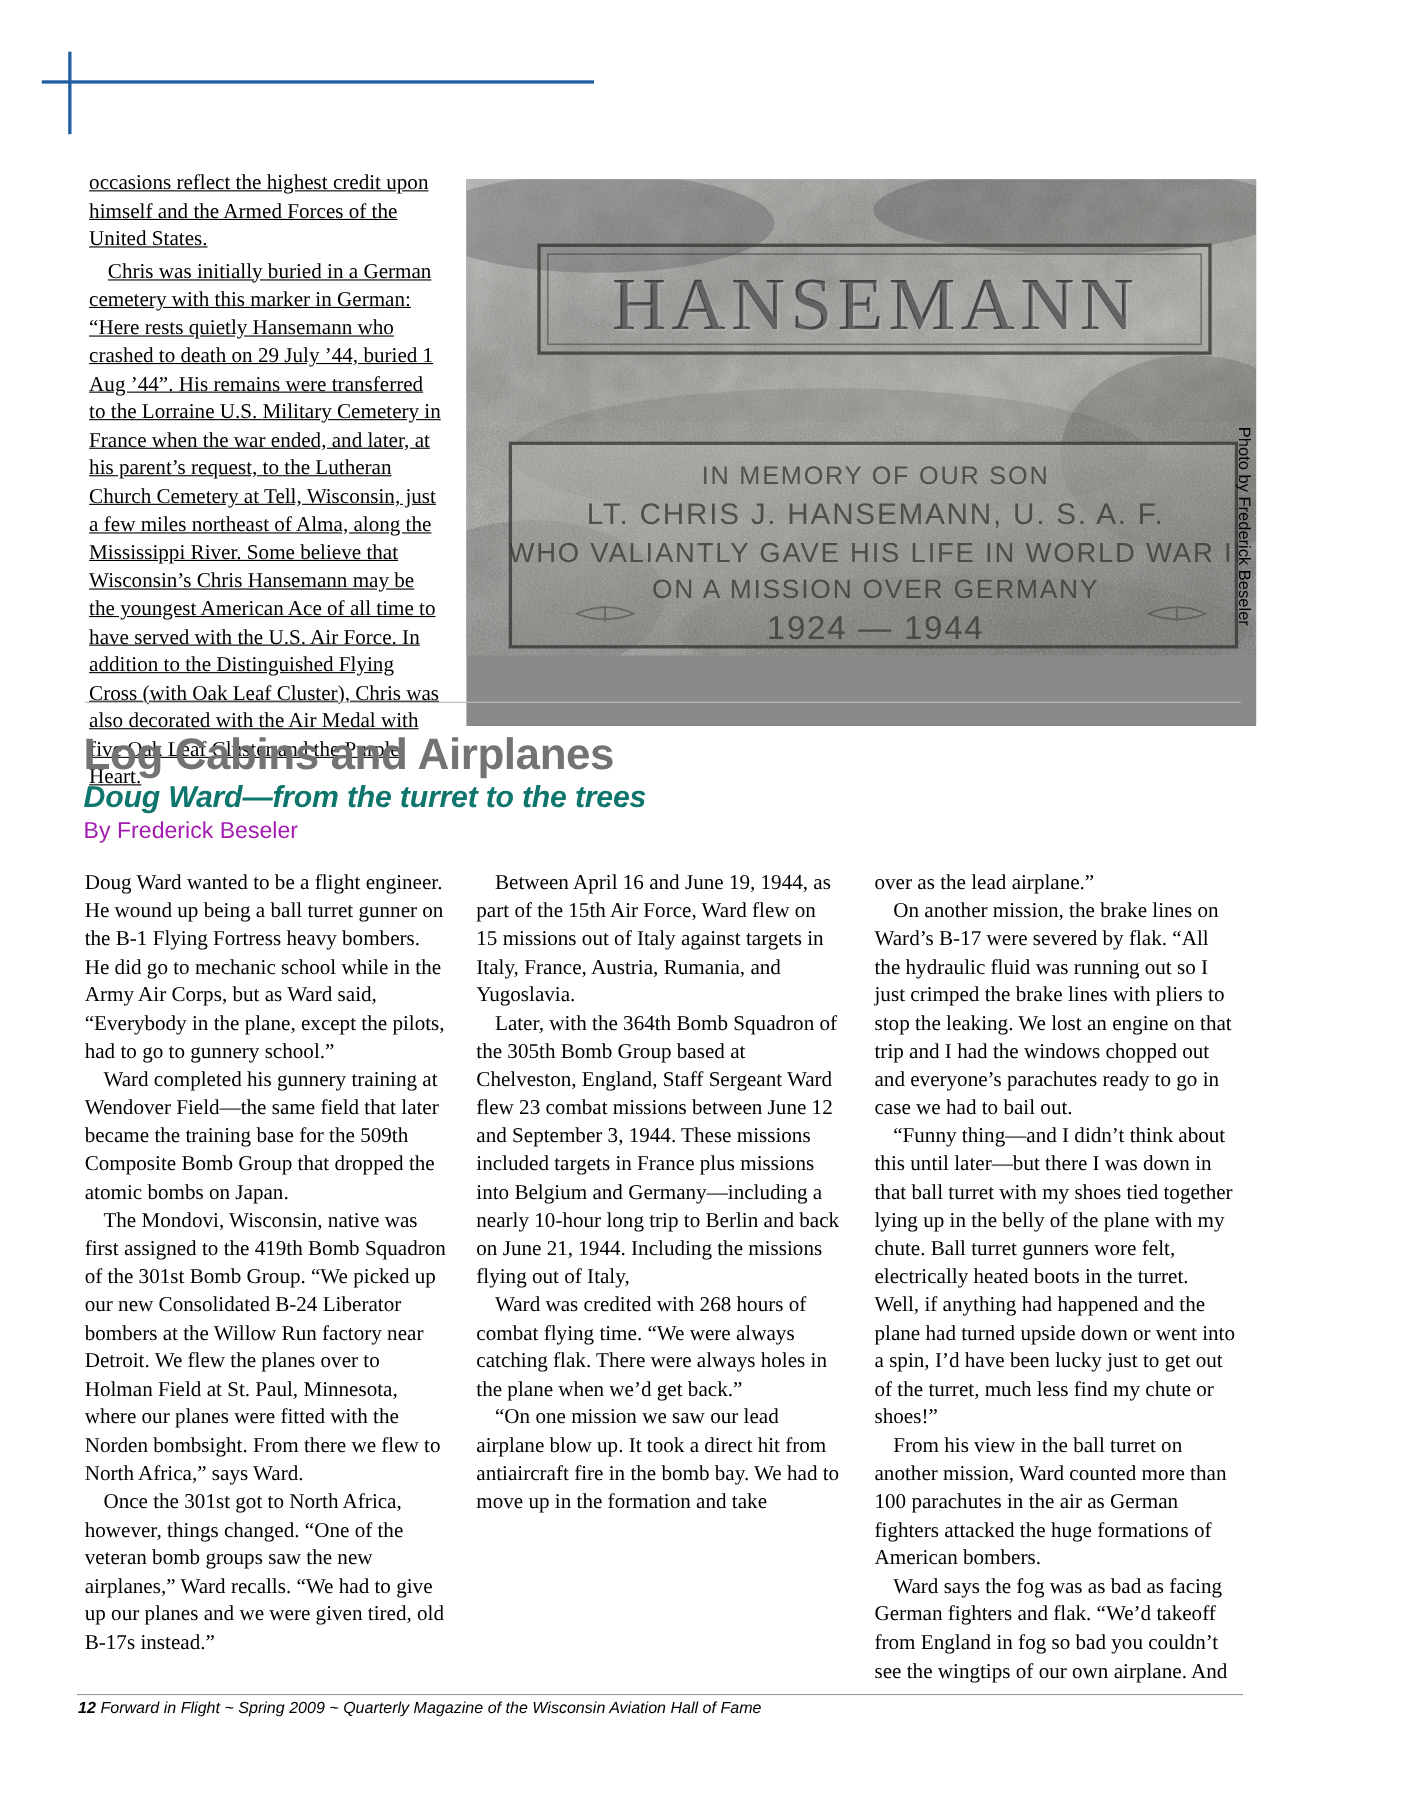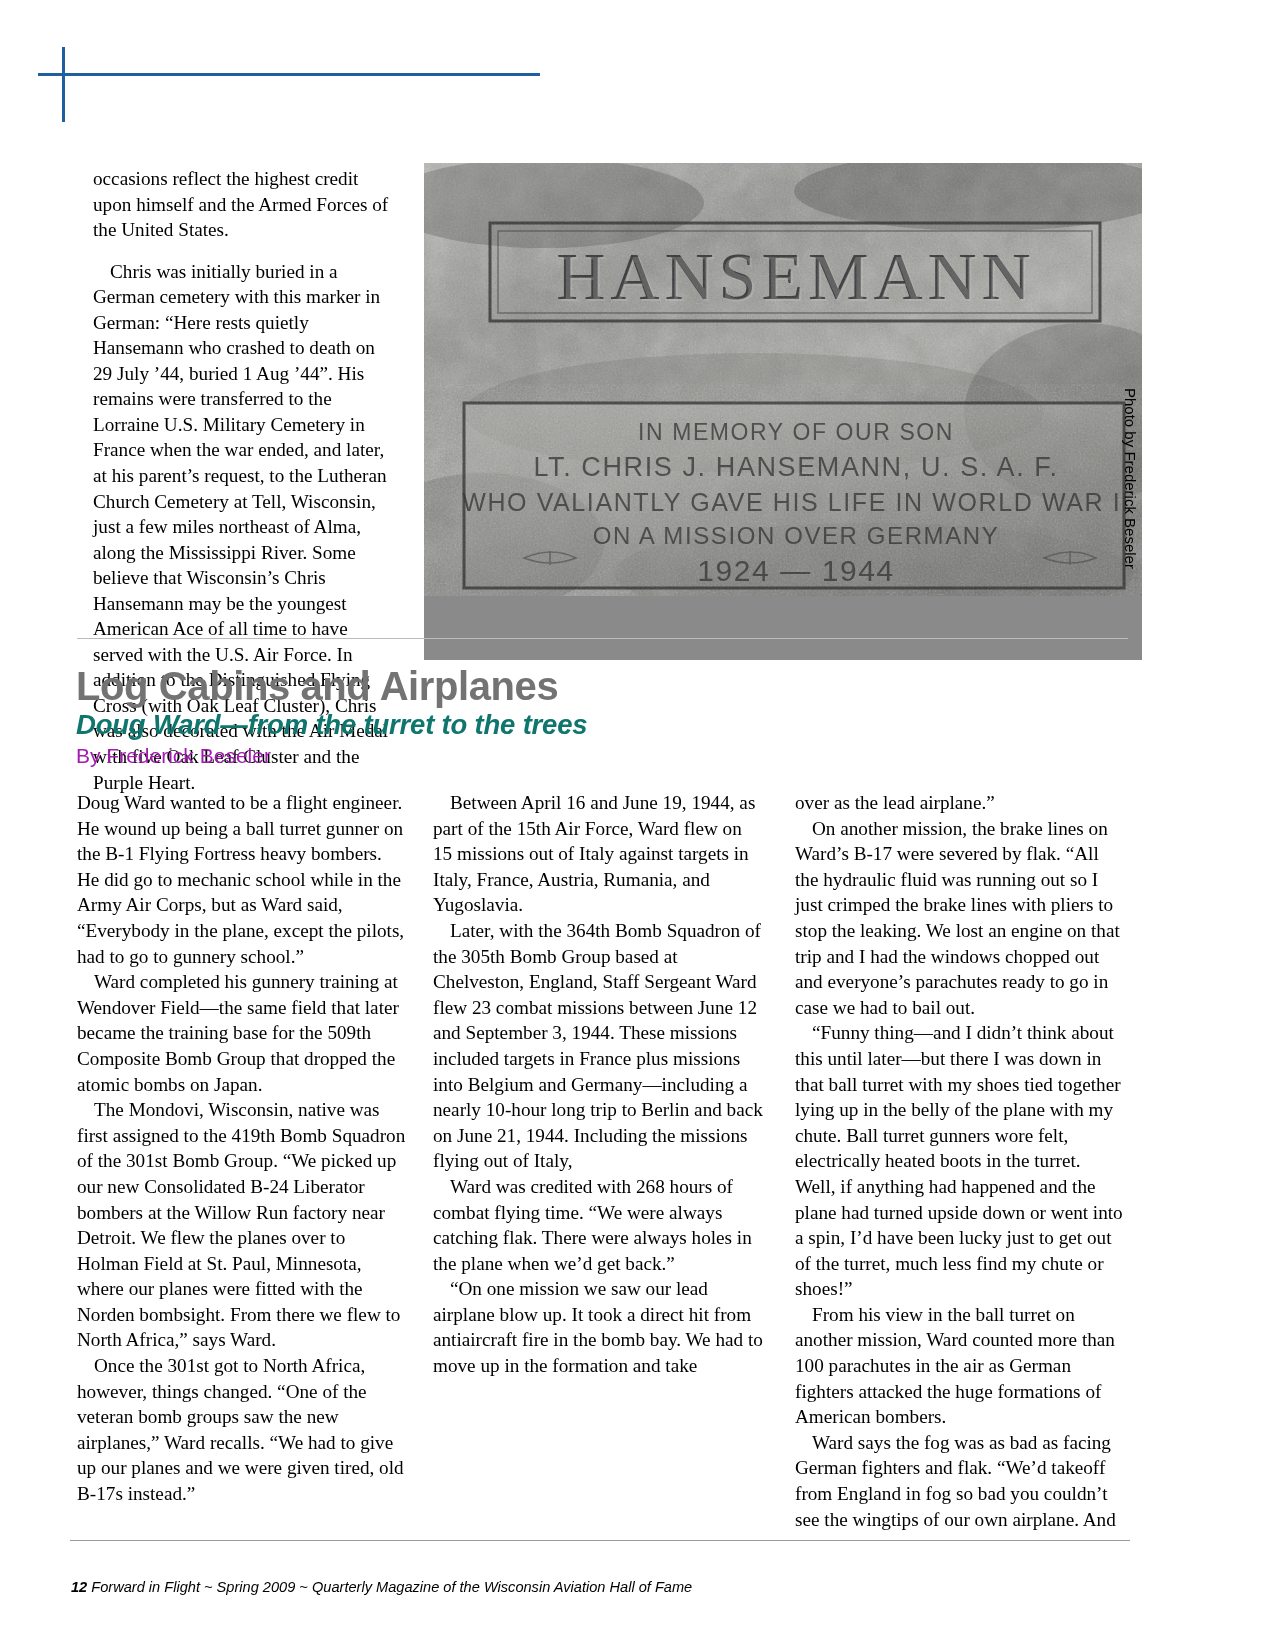--- a/index.html
+++ b/index.html
@@ -29,21 +29,21 @@
     font-size:20.5px; letter-spacing:5.2px; color:#111;
     white-space:nowrap;
   }
 
   
   .top-col {
     position:absolute; left:77px; top:150px; width:330px;
     font-size:19.2px; line-height:25.55px;
     text-align:left;
   }
-  .top-col p { margin:16px; }
+  .top-col p { margin:4px;text-decoration:underline; }
   .top-col p.indent { text-indent:17px; }
 
   
   .photo-wrap {
     position:absolute; left:424px; top:163px; width:718px; height:497px;
     overflow:hidden; background:#8a8a8a;
   }
   .photo-svg { display:block; width:718px; height:433px; }
   .photo-credit {
     position:absolute; left:1139px; top:388px;
@@ -89,21 +89,21 @@
   #col1 { left:77px; }
   #col2 { left:433px; }
   #col3 { left:795px; }
 
   
   .footer-rule {
     position:absolute; left:70px; top:1540px; width:1060px; height:1px;
     background:#9a9a9a;
   }
   .footer {
-    position:absolute; left:71px; top:1579px;
+    position:absolute; left:71px; top:1545px;
     font-family:"Liberation Sans", sans-serif;
     font-size:14.6px; font-style:italic; color:#000;
     white-space:nowrap;
   }
   .footer .pg { font-weight:bold; font-style:italic; }
 </style>
 </head>
 <body>
 
 <div class="page-header">

